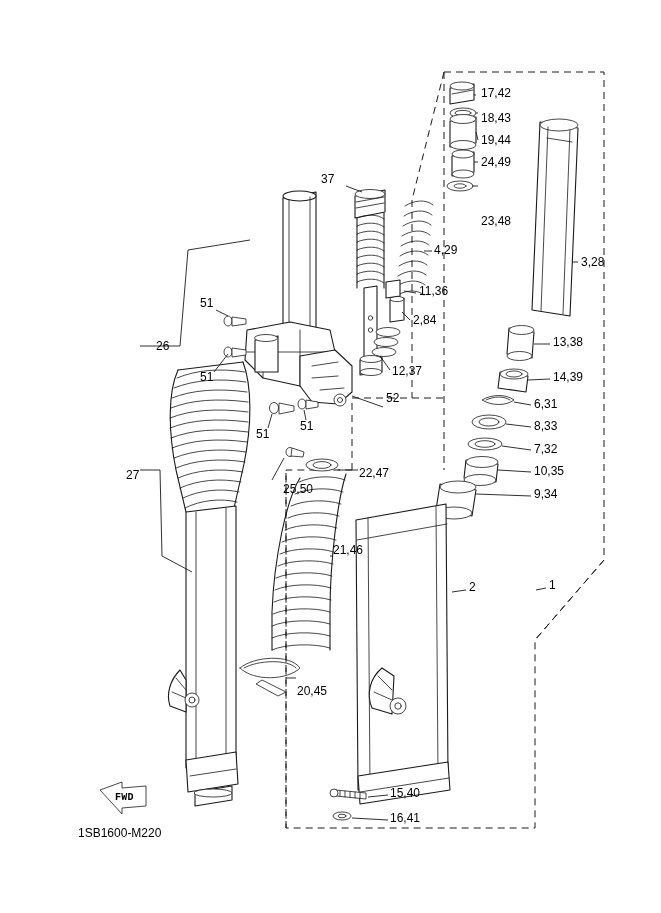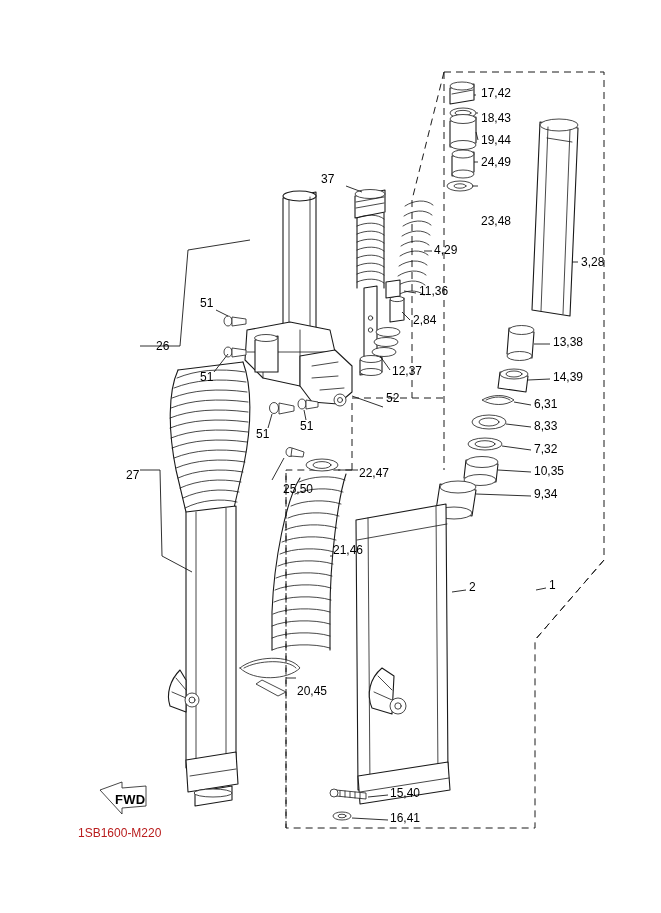--- a/index.html
+++ b/index.html
@@ -38,27 +38,27 @@
     font-size: 12px;
     color: #000000;
     white-space: nowrap;
     pointer-events: auto;
     line-height: 1;
   }
   .partcode {
     position: absolute;
     font-family: "Liberation Sans", sans-serif;
     font-size: 12px;
-    color: #b91c1c;
+    color: #000000;
     white-space: nowrap;
   }
   .fwdlabel {
     position: absolute;
-    font-family: Liberation Sans, sans-serif;
-    font-size: 13px;
+    font-family: Liberation Mono, monospace;
+    font-size: 10px;
     font-weight: bold;
     color: #000000;
     letter-spacing: 0.3px;
   }
 </style>
 </head>
 <body>
 
 <div id="sheet">
 

